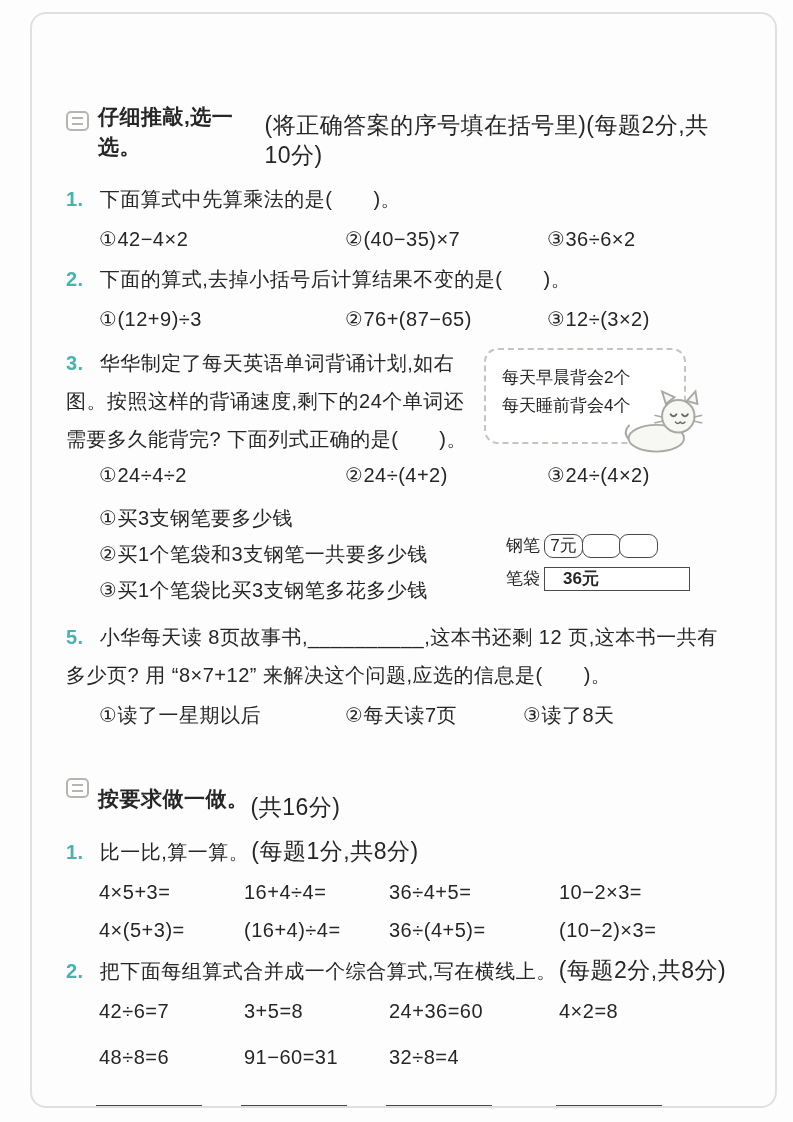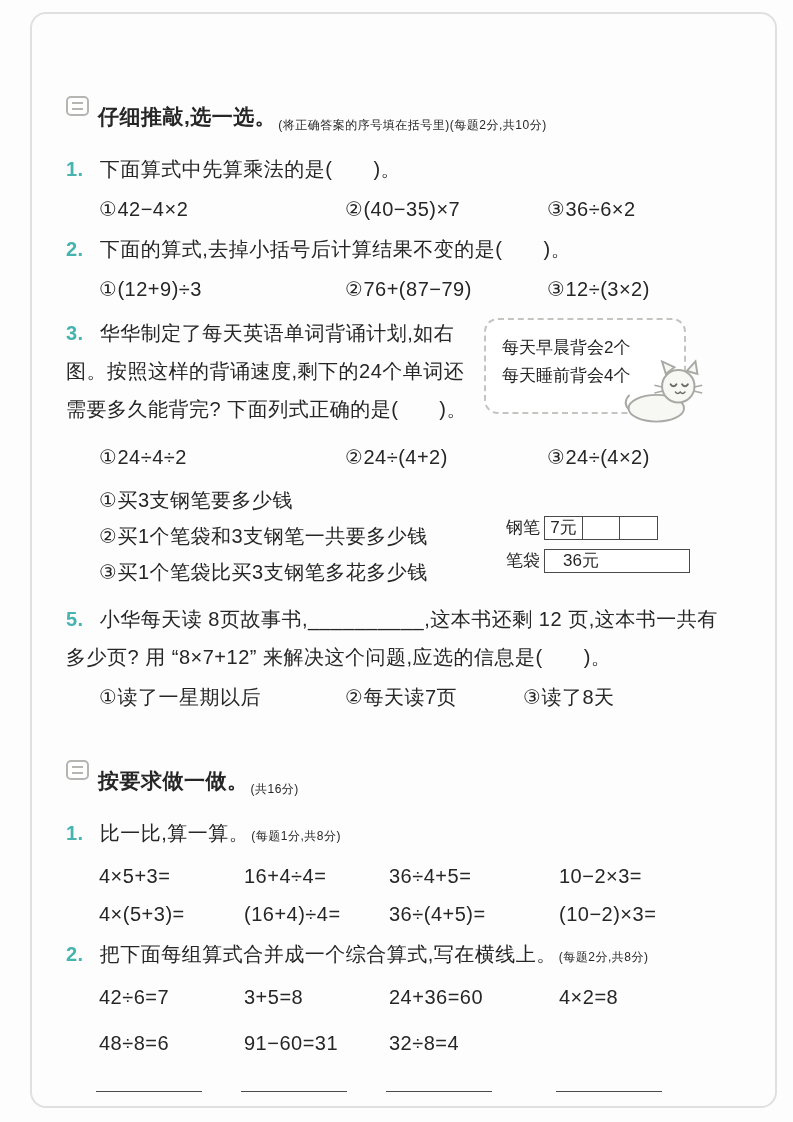--- a/index.html
+++ b/index.html
@@ -26,32 +26,32 @@
   .sec-icon {
     width: 23px; height: 20px; border: 2px solid #b5b5b2; border-radius: 5px;
     position: relative; margin-right: 9px; background: #fff; flex: none;
   }
   .sec-icon::before, .sec-icon::after {
     content: ""; position: absolute; left: 4px; right: 4px; height: 2px; background: #b5b5b2;
   }
   .sec-icon::before { top: 4px; }
   .sec-icon::after { top: 10px; }
   .sec-title { font-weight: bold; font-size: 21px; margin-top: 21px; }
-  .sec-note { font-size: 12px; margin-left: 2px; margin-top: 38px; }
+  .sec-note { font-size: 23px; margin-left: 2px; margin-top: 38px; }
   
   .qline { margin: 0 0 10px; }
   .qnum { color: #45b3ae; font-weight: bold; margin-right: 10px; }
   .opts {
     padding-left: 33px; display: grid;
     grid-template-columns: 246px 202px 1fr;
     margin: 0 0 10px;
   }
   .opts.narrow { grid-template-columns: 246px 178px 1fr; }
   
-  .q3-wrap { line-height: 38px; margin-bottom: 14px; }
+  .q3-wrap { line-height: 38px; margin-bottom: 2px; }
   .memo-box {
     float: right; width: 202px; height: 96px;
     margin: 4px 42px 6px 14px;
     border: 2px dashed #c4c4c0; border-radius: 14px;
     padding: 14px 0 0 16px;
     font-size: 17px; line-height: 28px; letter-spacing: 0;
     position: relative; background: #fff;
   }
   .cat {
     position: absolute; right: -22px; bottom: -14px;
@@ -60,23 +60,23 @@
   
   .q4-block { position: relative; margin-bottom: 10px; }
   .q4-opts { padding-left: 33px; line-height: 36px; }
   .diagram { position: absolute; left: 440px; top: 34px; font-size: 17px; letter-spacing: 0; }
   .drow { display: flex; align-items: flex-end; margin-bottom: 9px; }
   .dlabel { margin-right: 4px; line-height: 24px; }
   .dbox {
     display: inline-block; border: 1.5px solid #4a4a4a; height: 24px;
     line-height: 21px; text-align: center; background: #fff;
   }
-  .dbox.w40 { width: 39px; }
+  .dbox.w40 { width: 39px; border-radius: 9px; }
   .dbox.w40 + .dbox.w40 { margin-left: -1.5px; }
-  .dbox.bagbox { width: 146px; padding-right: 72px; }
+  .dbox.bagbox { width: 146px; padding-right: 72px; font-weight: bold; }
   
   .q5-wrap { line-height: 38px; margin-bottom: 6px; }
   
   .calc-grid {
     padding-left: 33px; display: grid;
     grid-template-columns: 145px 145px 170px 1fr;
     margin-bottom: 8px; line-height: 30px;
   }
   .eq-grid {
     padding-left: 33px; display: grid;
@@ -113,21 +113,21 @@
     <span>②(40−35)×7</span>
     <span>③36÷6×2</span>
   </div>
 
   <div class="qline">
     <span class="qnum">2.</span>
     <span>下面的算式,去掉小括号后计算结果不变的是(　　)。</span>
   </div>
   <div class="opts">
     <span>①(12+9)÷3</span>
-    <span>②76+(87−79)</span>
+    <span>②76+(87−65)</span>
     <span>③12÷(3×2)</span>
   </div>
 
   <div class="q3-wrap">
     <div class="memo-box">
       <div>每天早晨背会2个</div>
       <div>每天睡前背会4个</div>
       <svg class="cat" viewBox="0 0 90 70">
         <path d="M10 54 Q2 46 10 38" fill="none" stroke="#a8a8a4" stroke-width="2"></path>
         <ellipse cx="38" cy="52" rx="29" ry="14" fill="#f7f7f4" stroke="#a8a8a4" stroke-width="2"></ellipse>

